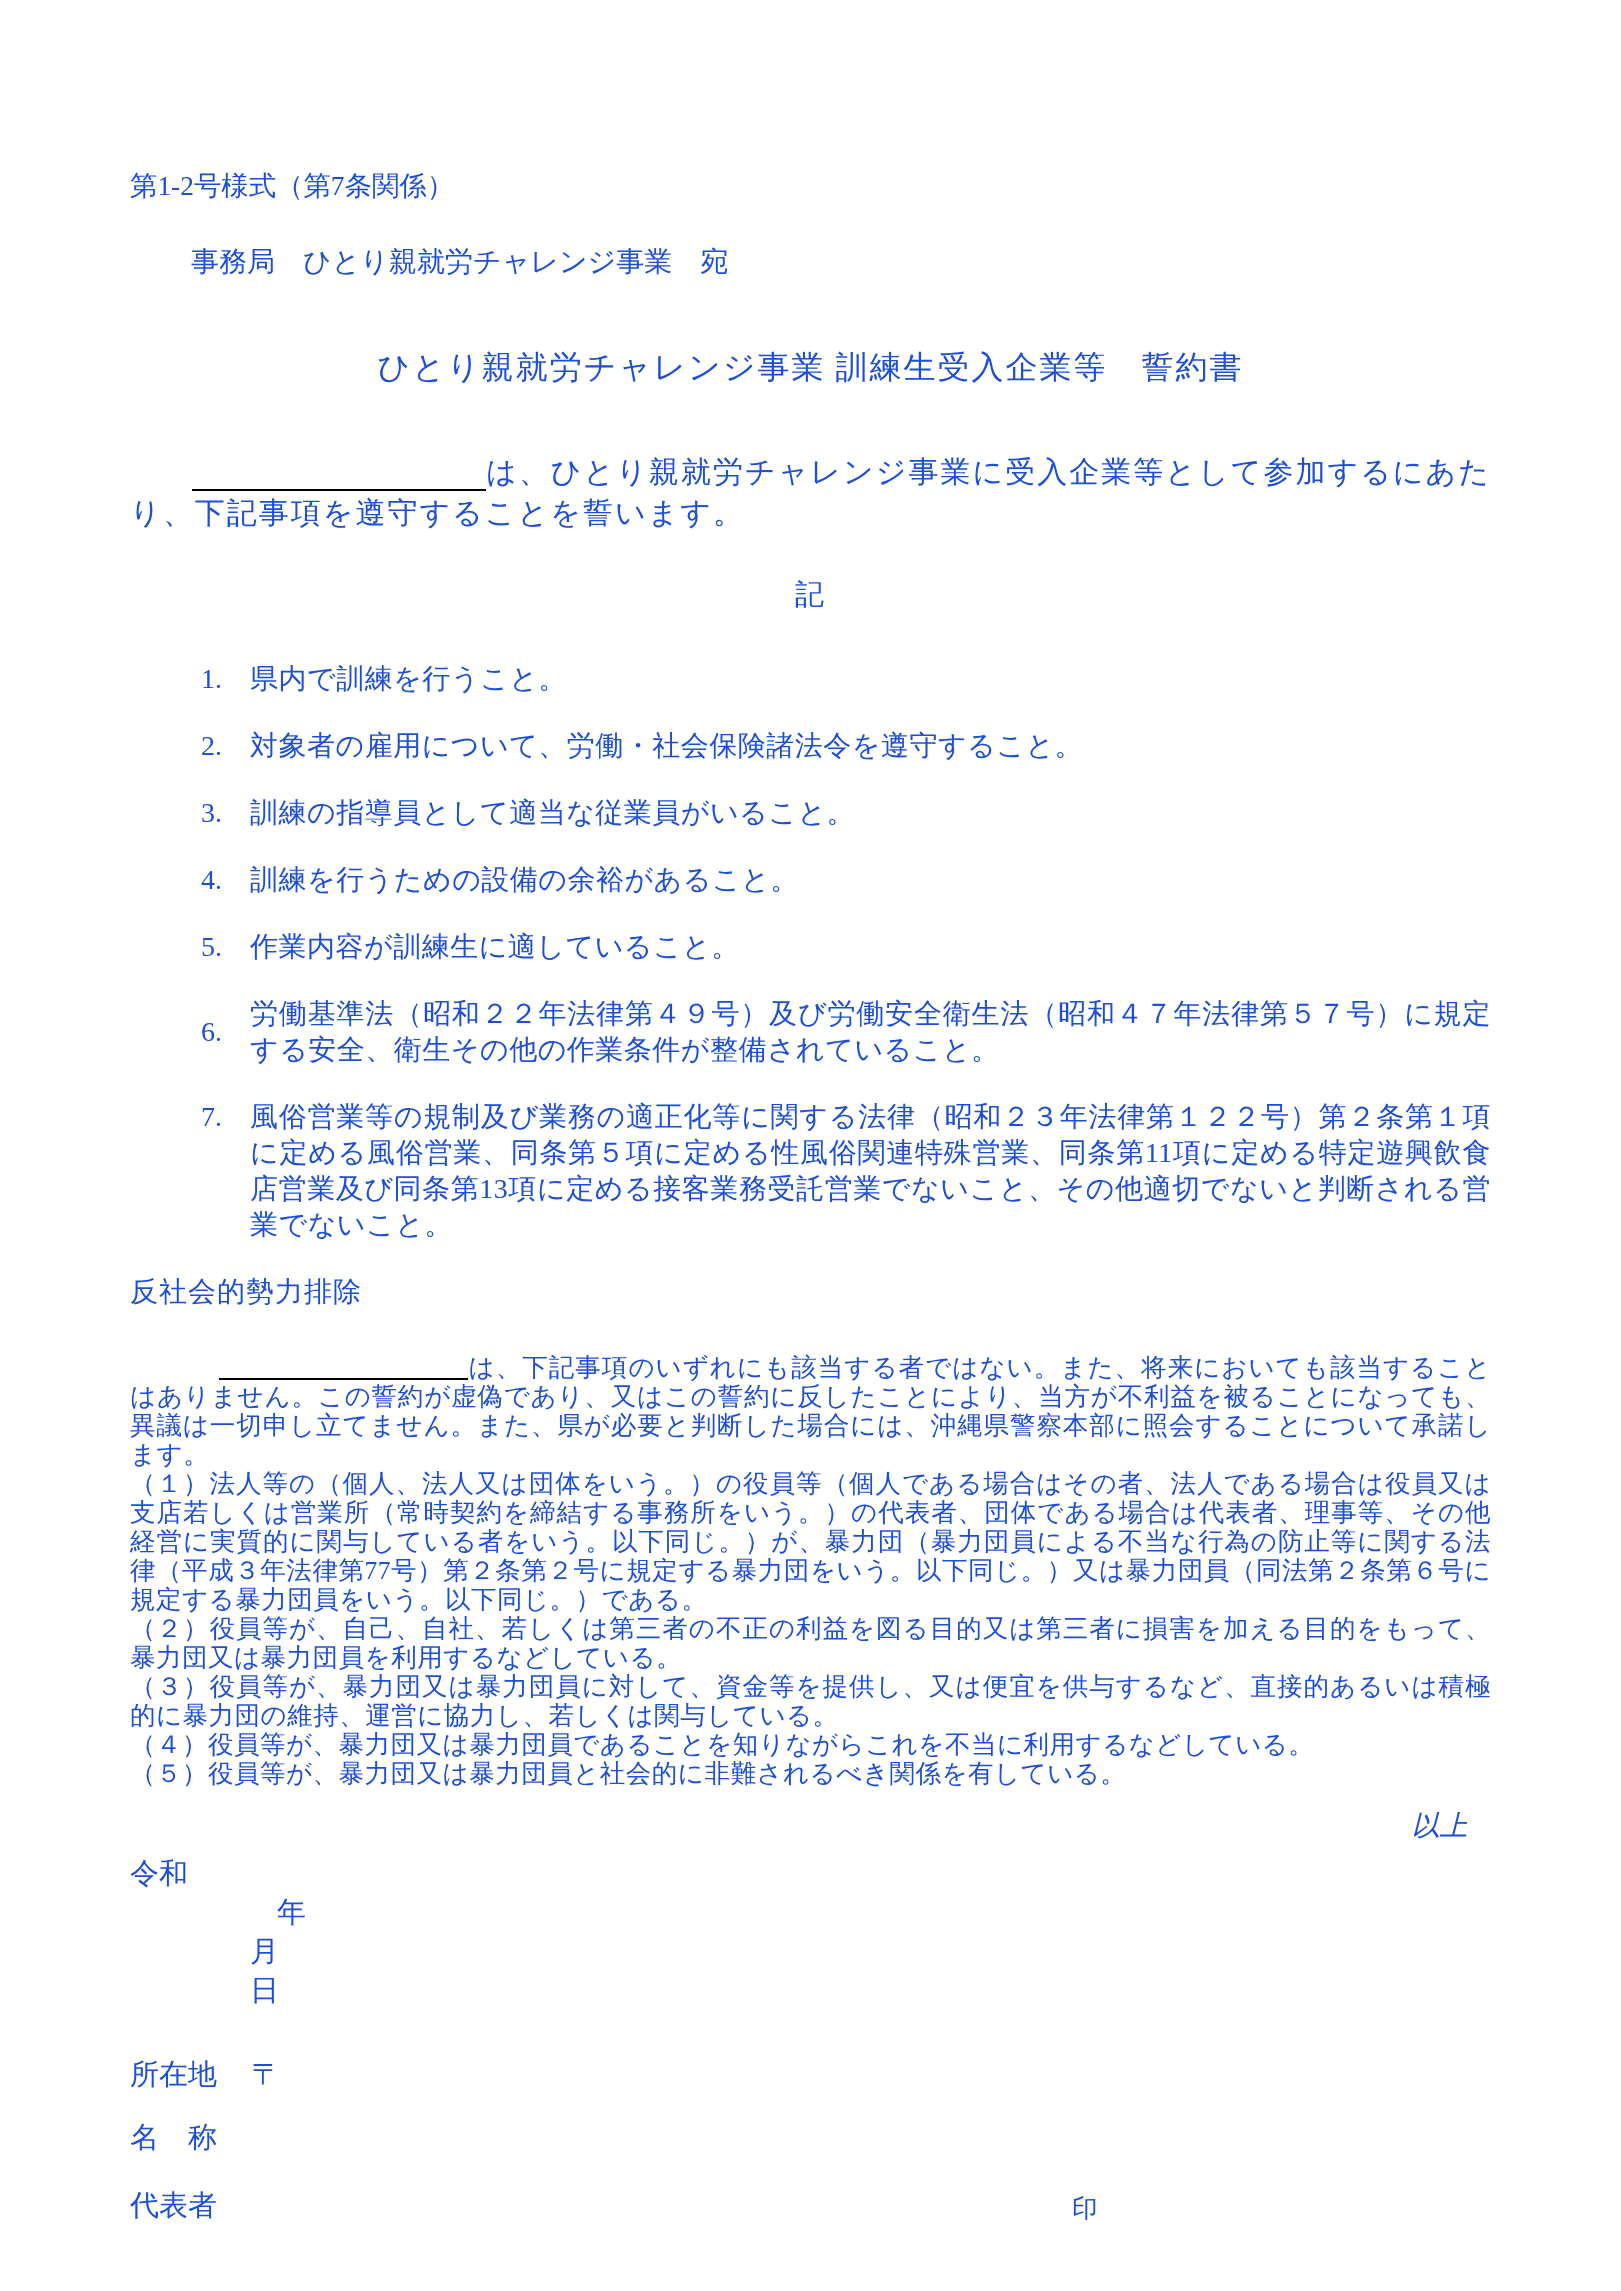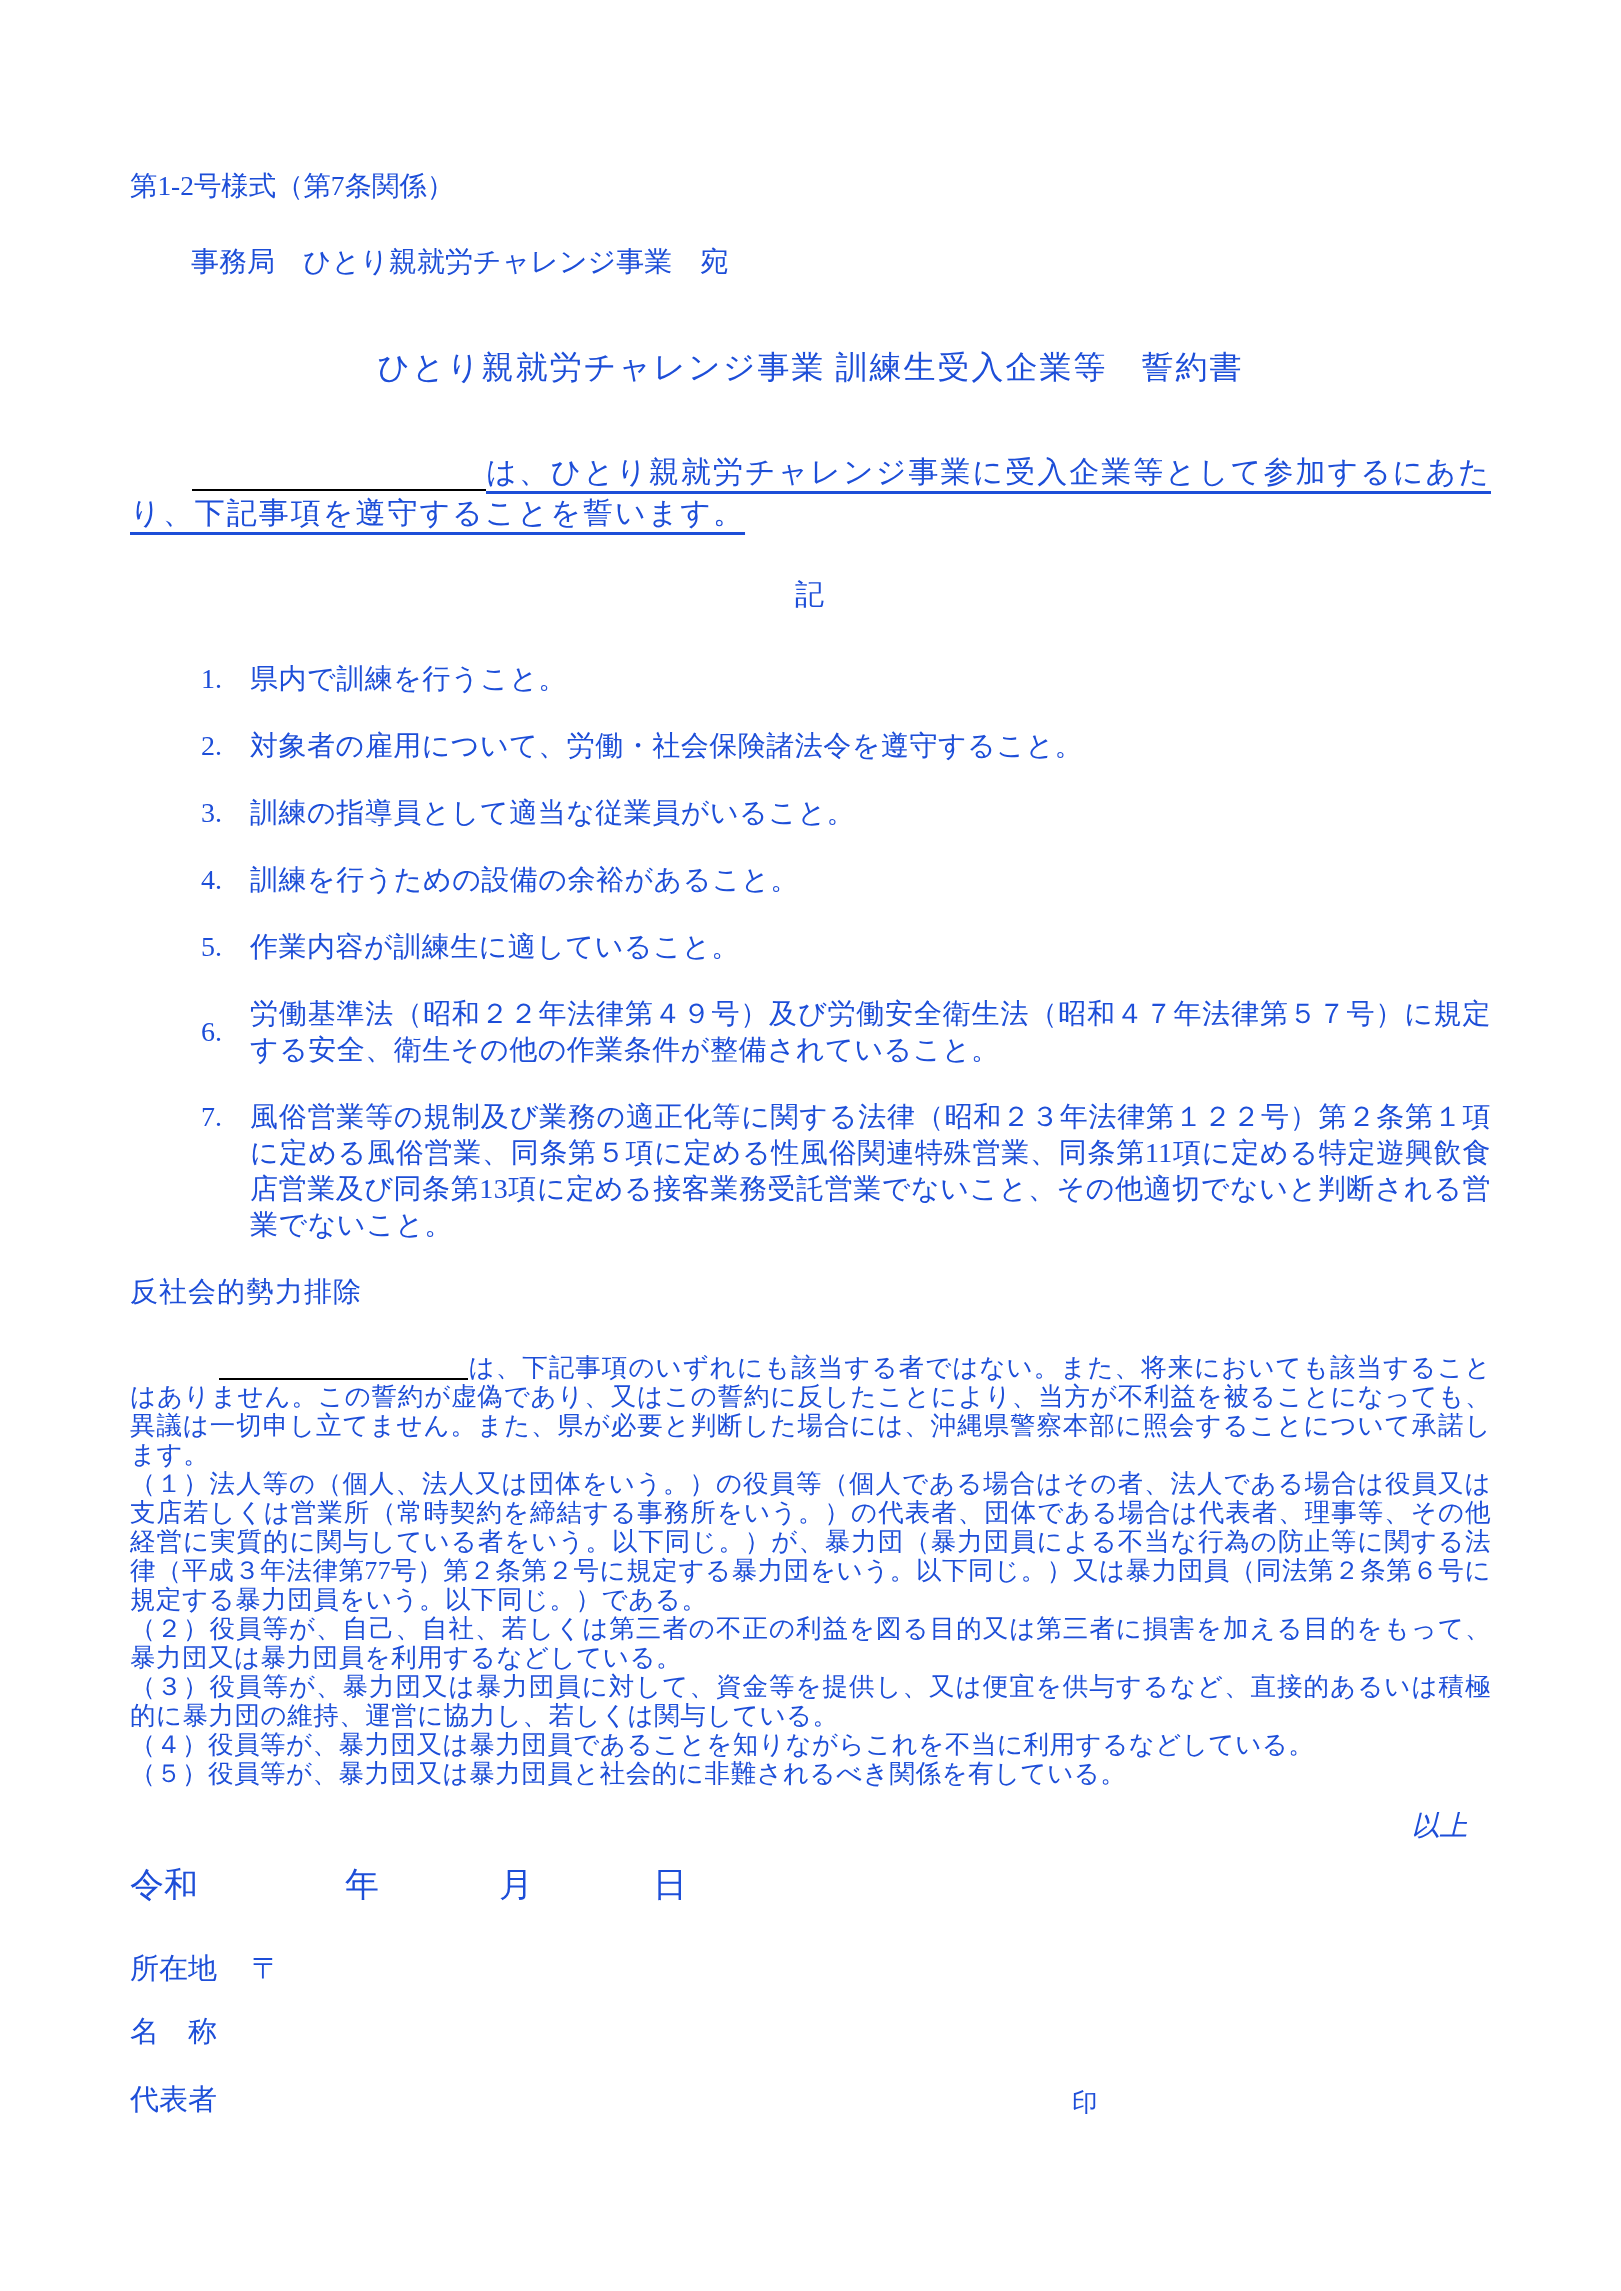--- a/index.html
+++ b/index.html
@@ -18,21 +18,20 @@
   .form-number { font-size: 27.4px; line-height: 35px; }
   .addressee   { font-size: 28px; line-height: 37px; margin: 39px 0 0 61px; }
   .doc-title   { font-size: 32px; line-height: 45px; margin-top: 65px; text-align: center; letter-spacing: 2px; font-weight: normal; }
 
   .pledge {
     margin-top: 61px;
     font-size: 30px;
     line-height: 41px;
     text-align: justify;
     text-indent: 62px;
-    text-decoration: underline;
     text-decoration-thickness: 2.9px;
     text-underline-offset: 8.8px;
     letter-spacing: 2px;
   }
   .blank-line {
     display: inline-block;
     width: 294px;
     height: 29px;
     border-bottom: 2.9px solid #000;
     vertical-align: -8.8px;
@@ -53,21 +52,21 @@
   .blank-line-small {
     display: inline-block;
     width: 249px;
     height: 21.6px;
     border-bottom: 2.9px solid #000;
     vertical-align: -3.9px;
   }
 
   .closing { margin-top: 19.6px; padding-right: 23.5px; font-size: 28px; line-height: 36px; text-align: right; font-style: italic; }
 
-  .date-line { margin-top: 21px; font-size: 34px; line-height: 39px; display: flex; }
+  .date-line { margin-top: 10px; font-size: 29px; line-height: 39px; display: flex; flex-direction: column; }
   .date-year  { margin-left: 147px; }
   .date-month { margin-left: 120px; }
   .date-day   { margin-left: 120px; }
 
   .addr-line { margin-top: 45px; font-size: 29px; line-height: 39px; }
   .postal-mark { margin-left: 27.4px; }
   .name-line { margin-top: 24px; font-size: 29px; line-height: 39px; }
   .rep-line  { margin-top: 29px; font-size: 29px; line-height: 39px; position: relative; }
   .seal-mark { position: absolute; left: 942px; top: 3.9px; font-size: 25.5px; }
 </style>

